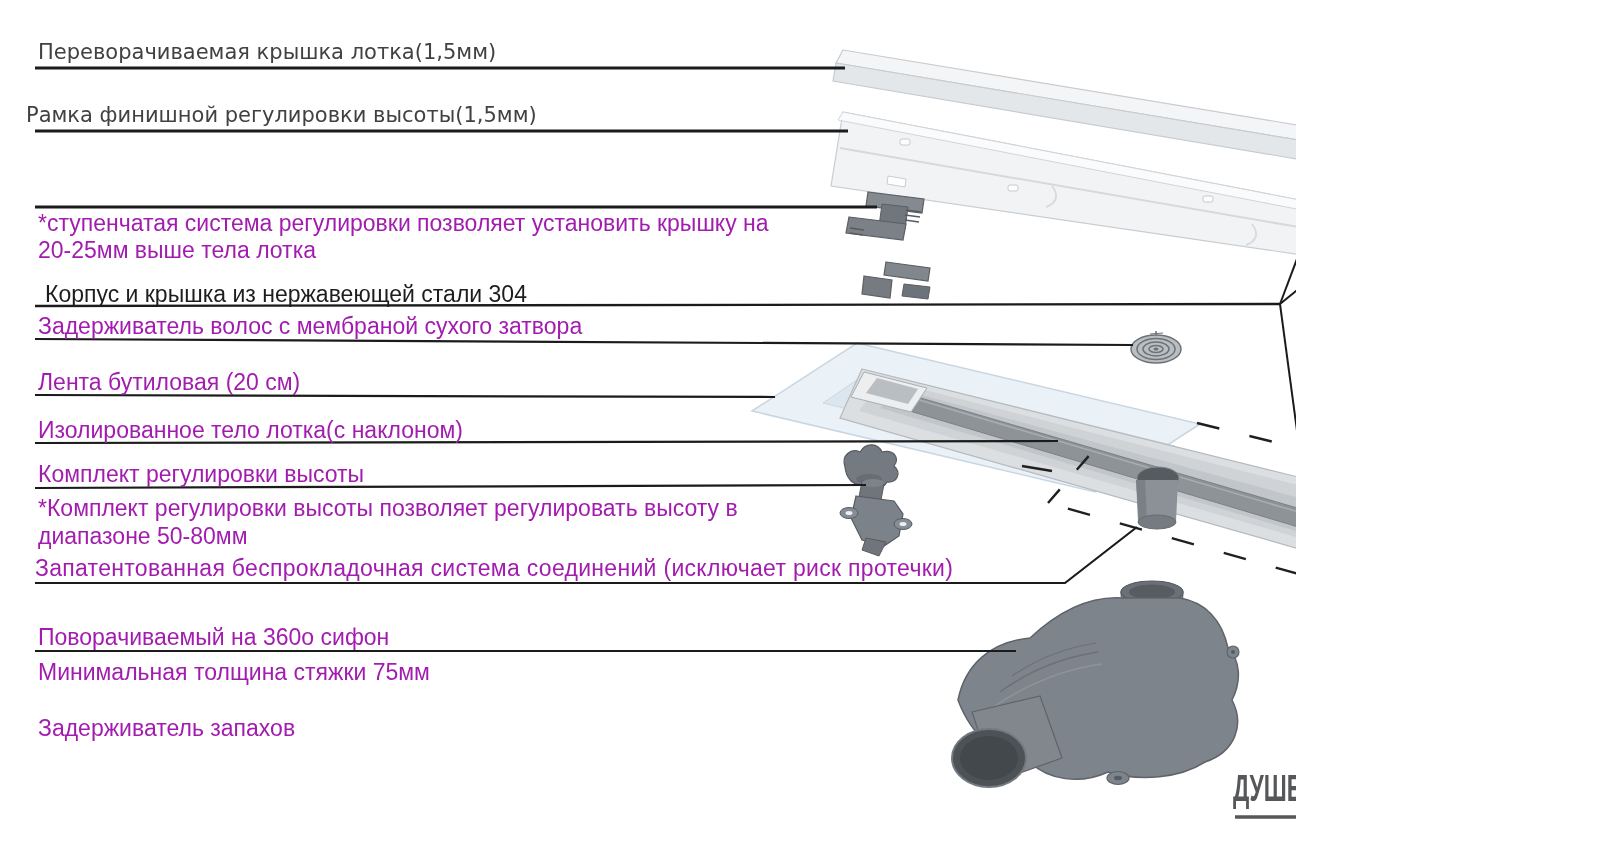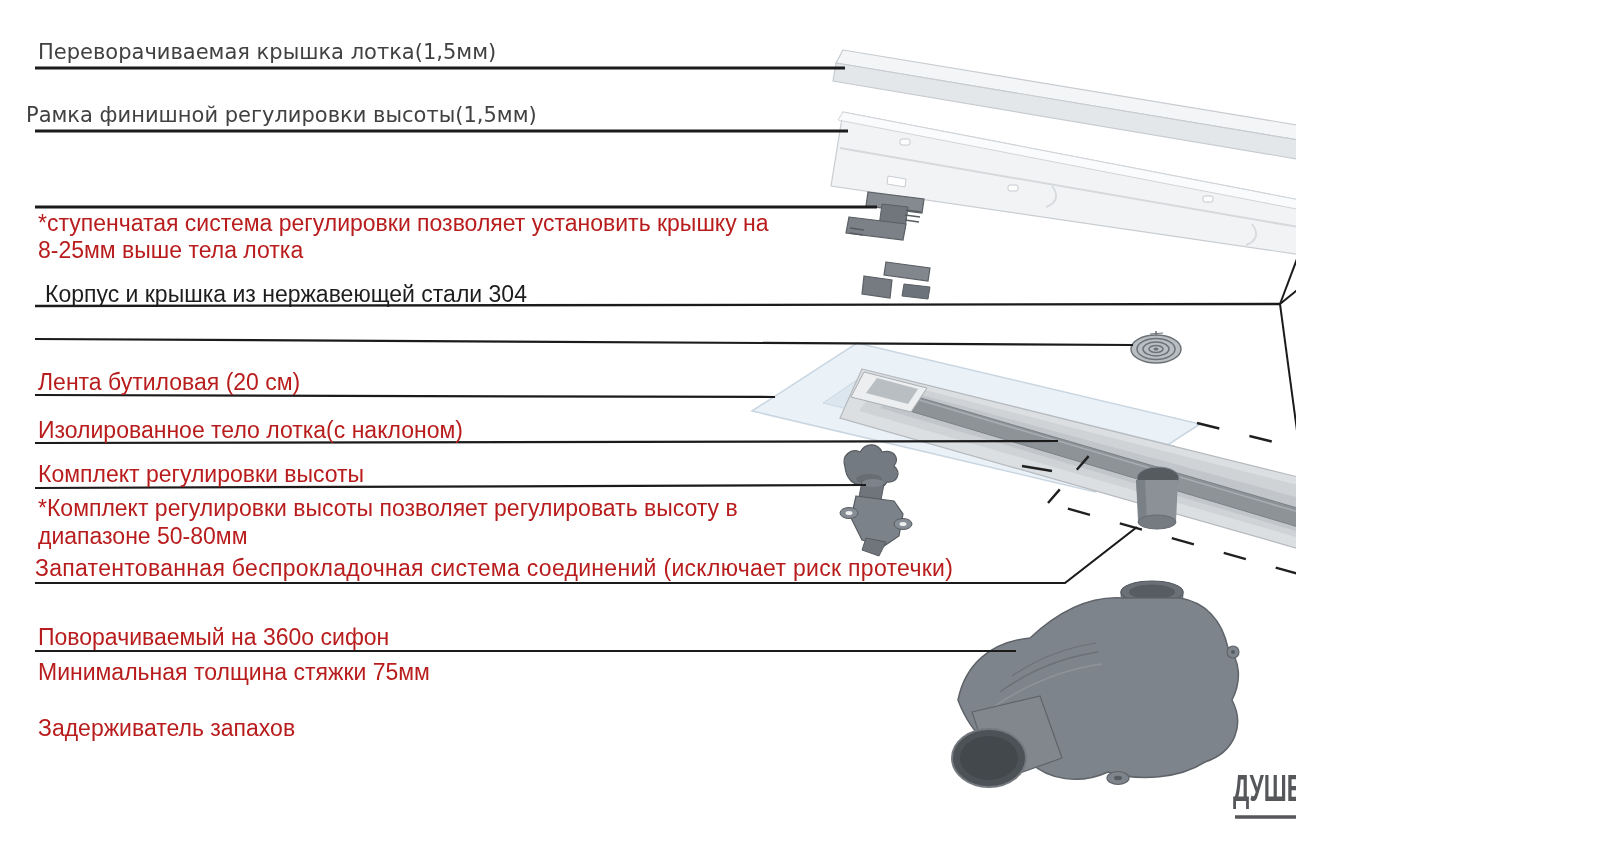--- a/index.html
+++ b/index.html
@@ -1,21 +1,21 @@
 <!DOCTYPE html>
 <html><head>
 <meta charset="utf-8">
 <style>
   html,body{margin:0;padding:0;background:#ffffff;}
   #stage{position:relative;width:1296px;height:843px;background:#ffffff;overflow:hidden;
          font-family:"Liberation Sans",sans-serif;text-decoration:underline;}
   #art{position:absolute;left:0;top:0;}
   .lbl{position:absolute;white-space:nowrap;color:#414141;
        font-family:"DejaVu Sans",sans-serif;font-size:21px;line-height:1.1;}
-  .cond{font-family:"Liberation Sans",sans-serif;font-size:23px;color:#b91c1c;}
+  .cond{font-family:"Liberation Sans",sans-serif;font-size:23px;color:#a21caf;}
   .dark{color:#1d1d1d;}
   #brand-title{position:absolute;left:1233px;top:768px;color:#55575a;
        font-family:"Liberation Sans",sans-serif;font-weight:700;font-size:44px;
        transform:scale(0.52,0.82);transform-origin:left top;white-space:nowrap;
        letter-spacing:0px;}
 </style>
 </head>
 <body>
 
 <div id="stage">
@@ -181,24 +181,25 @@
   </g>
 
   <line x1="1235" y1="817" x2="1595" y2="817" stroke="#55575a" stroke-width="3.5"></line>
 </svg>
 
   <div class="lbl" style="left:38px;top:41px">Переворачиваемая крышка лотка(1,5мм)</div>
 
   <div class="lbl" style="left:26px;top:104px">Рамка финишной регулировки высоты(1,5мм)</div>
 
   <div class="lbl cond" style="left:38px;top:211px">*ступенчатая система регулировки позволяет установить крышку на</div>
-  <div class="lbl cond" style="left:38px;top:238px">8-25мм выше тела лотка</div>
+  <div class="lbl cond" style="left:38px;top:238px">20-25мм выше тела лотка</div>
 
   <div class="lbl cond dark" style="left:45px;top:282px">Корпус и крышка из нержавеющей стали 304</div>
 
+  <div class="lbl cond" style="left:38px;top:314px">Задерживатель волос с мембраной сухого затвора</div>
 
   <div class="lbl cond" style="left:38px;top:370px">Лента бутиловая (20 см)</div>
 
   <div class="lbl cond" style="left:38px;top:418px">Изолированное тело лотка(с наклоном)</div>
 
   <div class="lbl cond" style="left:38px;top:462px">Комплект регулировки высоты</div>
   <div class="lbl cond" style="left:38px;top:496px">*Комплект регулировки высоты позволяет регулировать высоту в</div>
   <div class="lbl cond" style="left:38px;top:524px">диапазоне 50-80мм</div>
 
   <div class="lbl cond" style="left:35px;top:556px;letter-spacing:0.3px">Запатентованная беспрокладочная система соединений (исключает риск протечки)</div>

